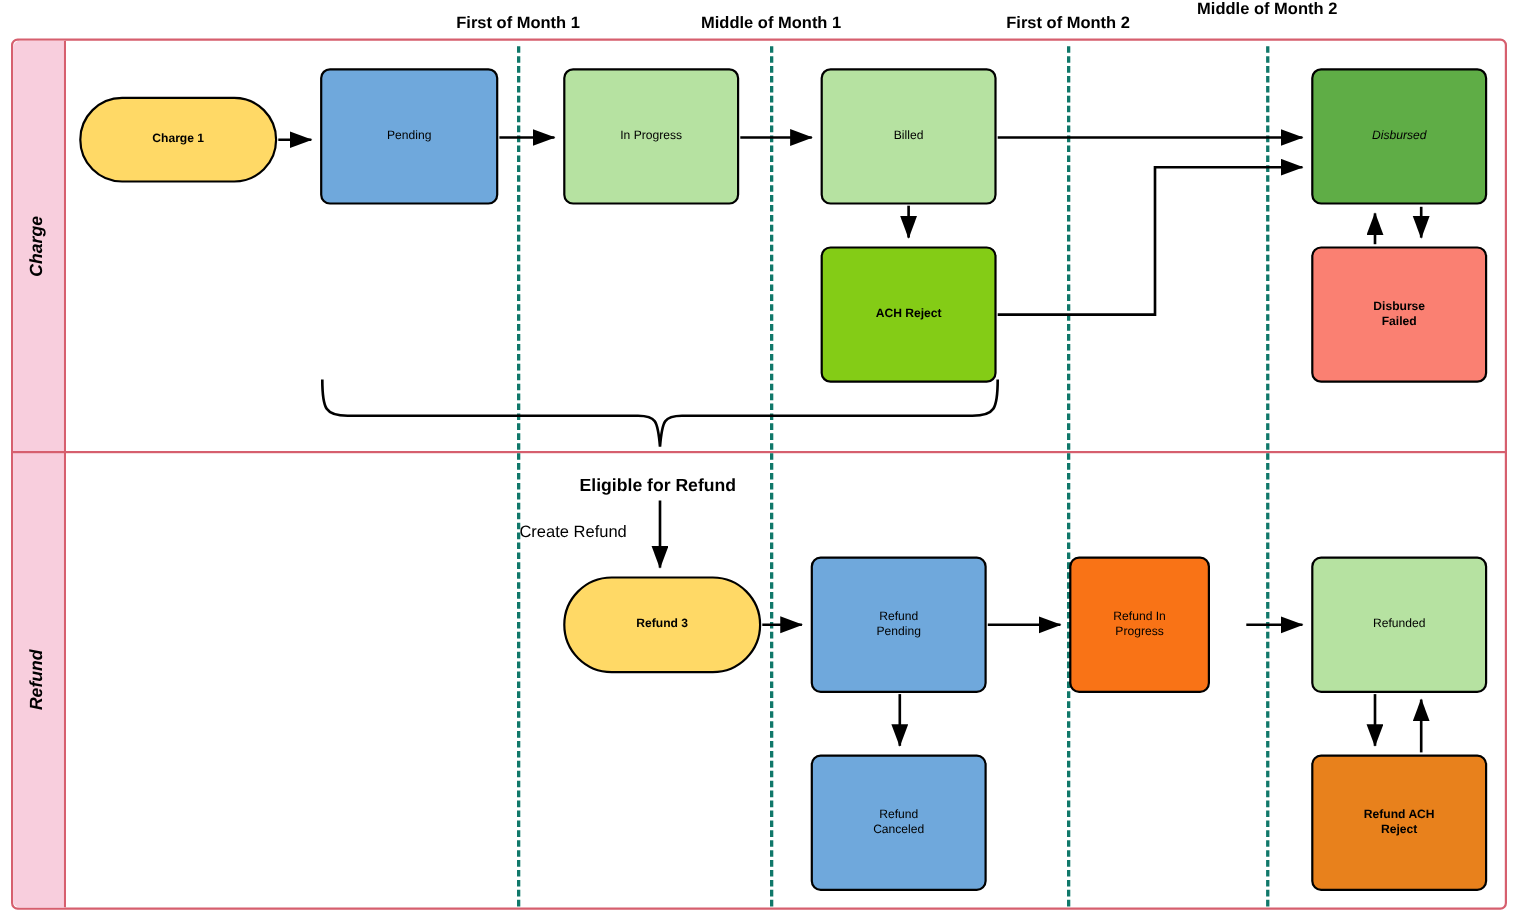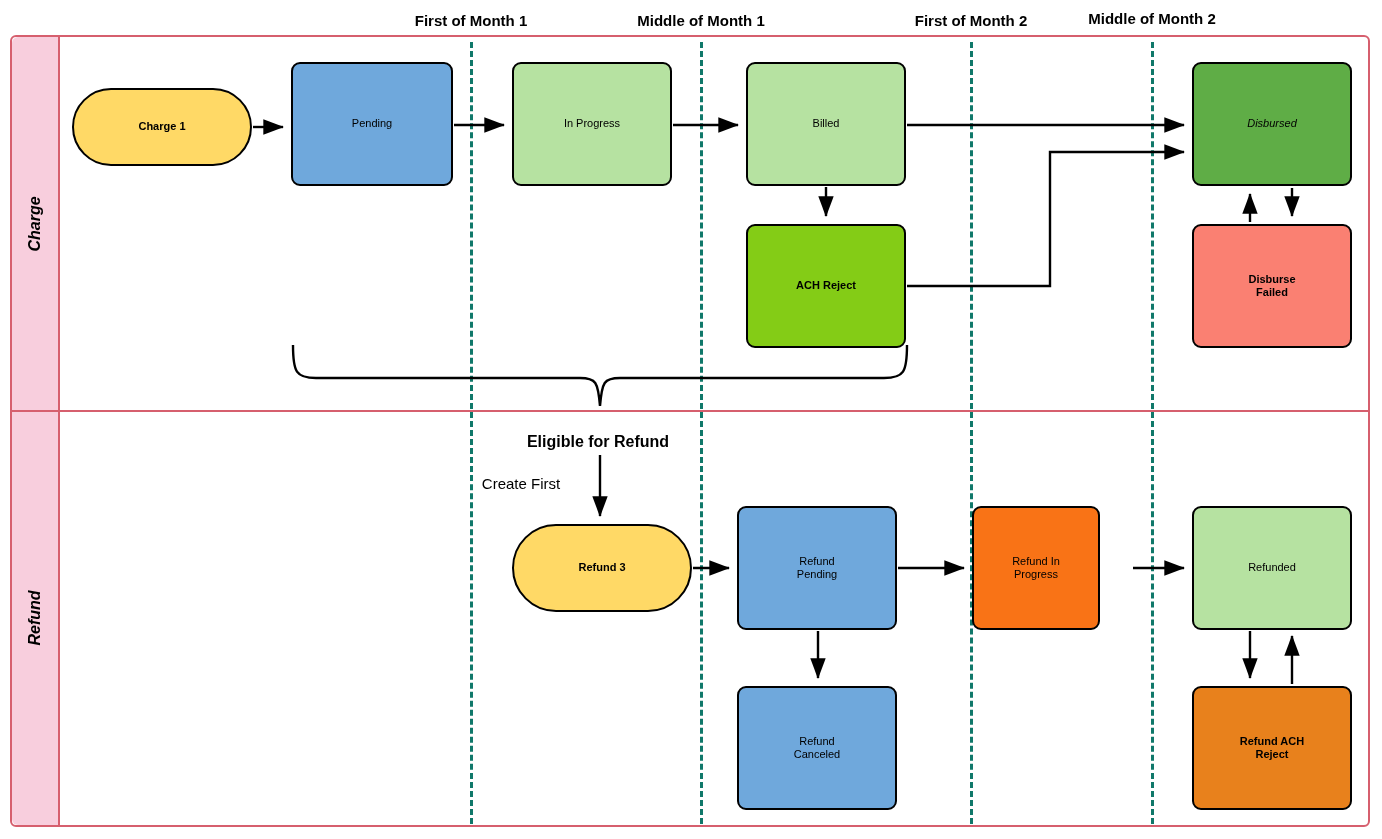--- a/index.html
+++ b/index.html
@@ -85,21 +85,21 @@
 </style>
 </head>
 <body>
 
 <div id="stage">
 
   <div id="tl-labels">
       <div class="tl-label" style="left: 471px; top: 12px;">First of Month 1</div>
       <div class="tl-label" style="left: 701px; top: 12px;">Middle of Month 1</div>
       <div class="tl-label" style="left: 971px; top: 12px;">First of Month 2</div>
-      <div class="tl-label" style="left: 1152px; top: 10px; text-align: right;">Middle of Month 2</div>
+      <div class="tl-label" style="left: 1152px; top: 0; text-align: right;">Middle of Month 2</div>
     </div>
 
   <div class="lane-box" style="left:10px;top:35px;width:1360px;height:792px;"></div>
 
   <div class="lane-title-cell top" style="left:12px;top:37px;width:48px;height:374px;">
     <span class="lane-title-txt">Charge</span>
   </div>
 
   <div class="lane-title-cell bottom" style="left:12px;top:411px;width:48px;height:414px;">
     <span class="lane-title-txt">Refund</span>
@@ -175,16 +175,16 @@
       <div class="node pill b" style="left: 512px; top: 524px; width: 180px; height: 88px; background: rgb(255, 217, 102);">Refund 3</div>
       <div class="node" style="left: 737px; top: 506px; width: 160px; height: 124px; background: rgb(111, 168, 220);">Refund<br>Pending</div>
       <div class="node" style="left: 972px; top: 506px; width: 128px; height: 124px; background: #f97316;">Refund In<br>Progress</div>
       <div class="node" style="left: 1192px; top: 506px; width: 160px; height: 124px; background: rgb(182, 226, 161);">Refunded</div>
       <div class="node" style="left: 737px; top: 686px; width: 160px; height: 124px; background: rgb(111, 168, 220);">Refund<br>Canceled</div>
       <div class="node b" style="left: 1192px; top: 686px; width: 160px; height: 124px; background: rgb(232, 129, 28);">Refund ACH<br>Reject</div>
     </div>
 
   <div id="captions">
       <div class="cap bold" style="left: 598px; top: 433px;">Eligible for Refund</div>
-      <div class="cap plain" style="left: 521px; top: 475px;">Create First</div>
+      <div class="cap plain" style="left: 521px; top: 475px;">Create Refund</div>
     </div>
 
 </div>
 
 </body></html>

